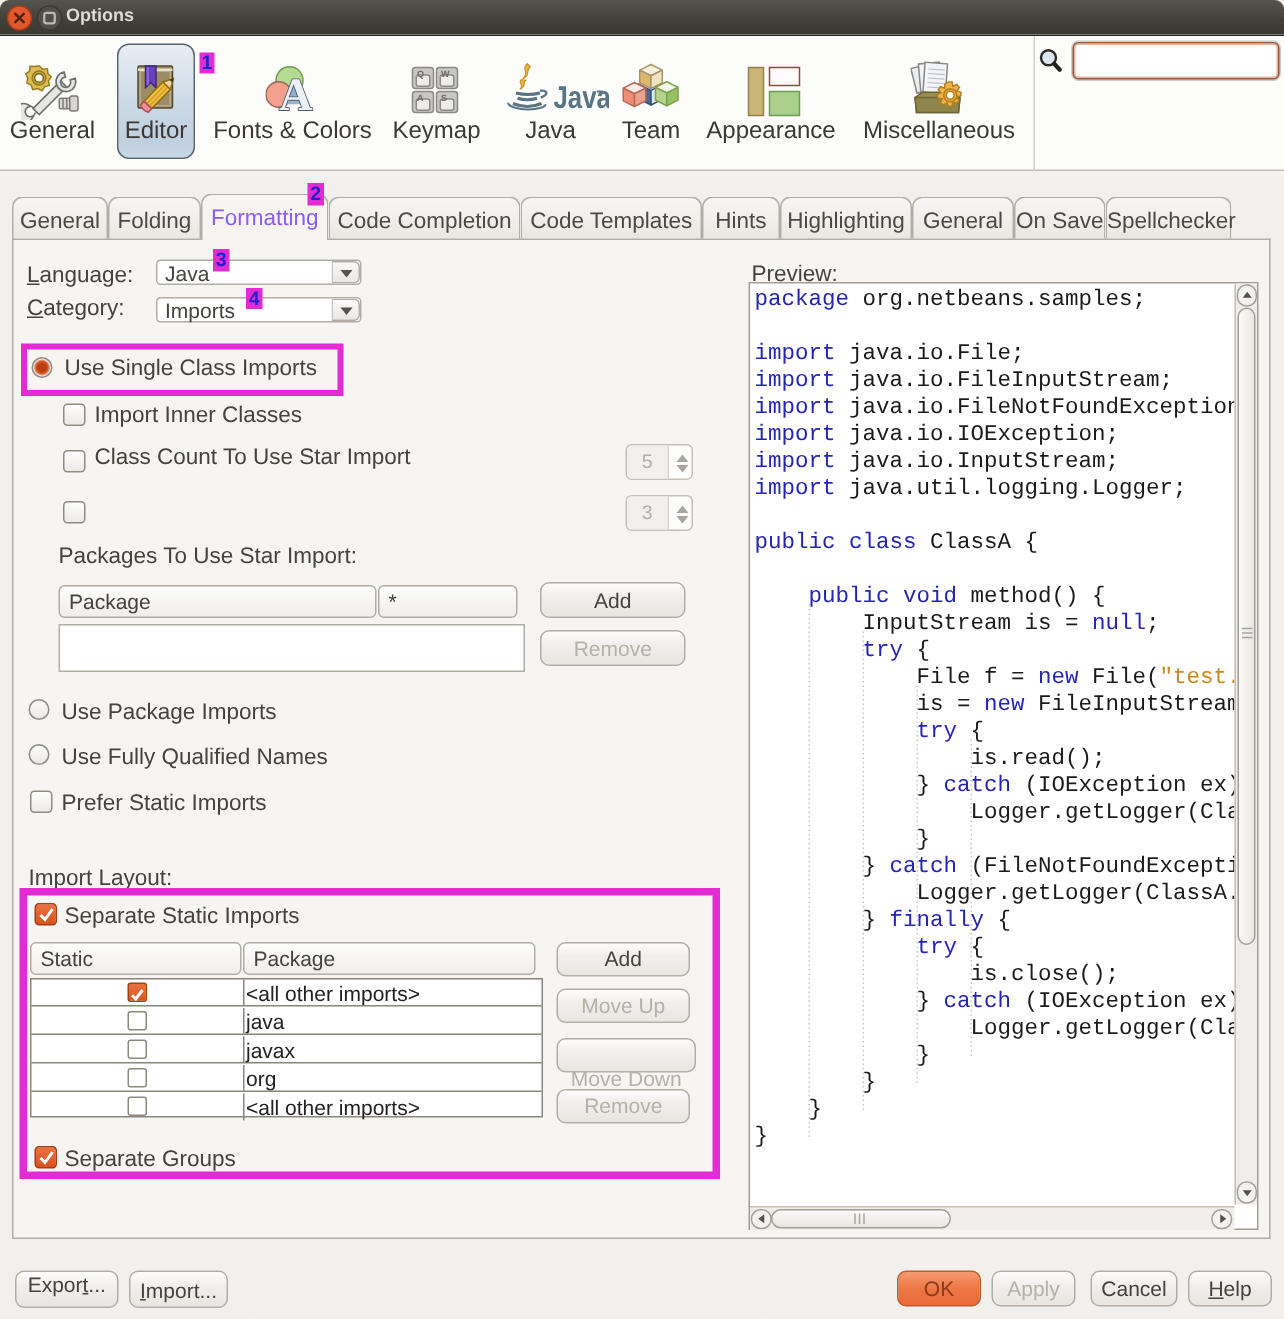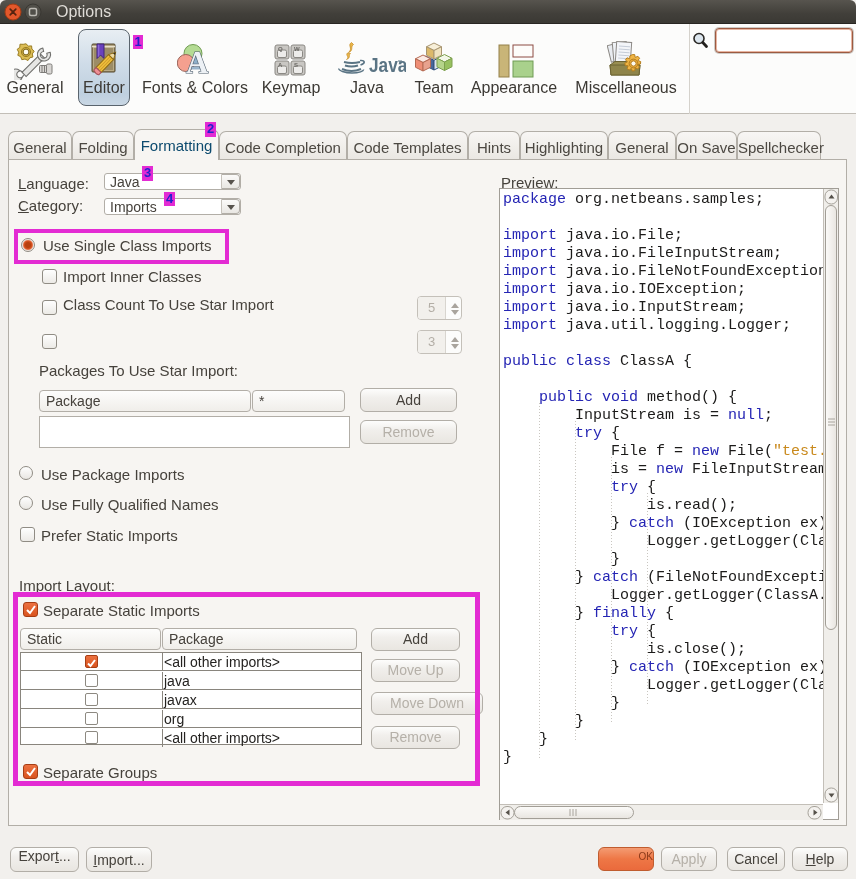--- a/index.html
+++ b/index.html
@@ -3,33 +3,33 @@
 <style>
 *{margin:0;padding:0;box-sizing:border-box}
 html,body{width:856px;height:879px;overflow:hidden}
 body{font-family:"Liberation Sans",sans-serif;background:#f2f0ed;position:relative;color:#413d37}
 #app{position:absolute;left:0;top:0;width:856px;height:879px}
 .abs{position:absolute}
 
 .titlebar{position:absolute;left:0;top:0;width:856px;height:24px;
  background:linear-gradient(#57544e,#413f3a 60%,#3b3934);border-bottom:1px solid #282622;
  border-radius:6px 6px 0 0}
-.title-text{position:absolute;left:56px;top:3px;font-size:16px;font-weight:normal;color:#dfdcd7}
+.title-text{position:absolute;left:44px;top:3px;font-size:12px;font-weight:bold;color:#dfdcd7}
 
 .toolbar{position:absolute;left:0;top:24px;width:856px;height:90px;background:#fcfcfb;border-bottom:1px solid #c2beb7}
 .tsep{position:absolute;left:689px;top:24px;width:1px;height:90px;background:#d5d2cc}
 .tlabel{position:absolute;top:79px;font-size:16px;color:#3c3934;white-space:nowrap;transform:translateX(-50%)}
 .editorbtn{position:absolute;left:78px;top:29px;width:52px;height:77px;border:1px solid #5a646d;border-radius:8px;
  background:linear-gradient(#e8eef3,#cfdce8 45%,#bfd0df 85%,#c9d7e4)}
 
 .searchbox{position:absolute;left:715px;top:28px;width:138px;height:25px;background:#fff;border:1px solid #9c5a41;border-radius:4px;box-shadow:inset 0 0 0 1px rgba(214,120,84,0.55), 0 0 0 1px rgba(120,110,100,0.35)}
 
 .tab{position:absolute;top:131px;height:29px;border:1px solid #b2aea7;border-bottom:none;border-radius:7px 7px 0 0;
  background:linear-gradient(#f8f6f4,#eae7e2);font-size:15px;color:#4c4842;text-align:center;padding-top:7px}
-.tab.active{top:129px;height:31px;background:#f7f5f2;z-index:5;color:#0c4a6e}
+.tab.active{top:129px;height:31px;background:#f7f5f2;z-index:5;color:#8b5cf6}
 .panelline{position:absolute;left:8px;top:159px;width:839px;height:1px;background:#b2aea7;z-index:4}
 .panel{position:absolute;left:8px;top:159px;width:839px;height:667px;background:#f7f5f2;border:1px solid #b2aea7;border-top:none}
 
 .lbl{position:absolute;font-size:15px;color:#46423c;white-space:nowrap}
 .field{position:absolute;background:#fff;border:1px solid #b2aea7;border-radius:4px}
 .combo{position:absolute;background:#fff;border:1px solid #b2aea7;border-radius:3px;font-size:14px;color:#46423c;height:17px}
 .combo .txt{position:absolute;left:5px;top:1px}
 .combo .btn{position:absolute;right:0;top:0;bottom:0;width:19px;border-left:1px solid #c6c2bb;border-radius:0 4px 4px 0;background:linear-gradient(#fbfaf9,#e9e7e3)}
 .arrow-d{position:absolute;width:0;height:0;border-left:4px solid transparent;border-right:4px solid transparent;border-top:5px solid #57534d}
 .radio{position:absolute;width:14px;height:14px;border-radius:50%;border:1px solid #908c84;background:linear-gradient(#fefefe,#e9e7e3)}
@@ -58,21 +58,21 @@
 .cbs.on{background:linear-gradient(#ec7140,#d9541f);border-color:#a63d14}
 
 .preview{position:absolute;left:499px;top:188px;width:340px;height:632px;background:#fff;border:1px solid #a19d96}
 pre{font-family:"Liberation Mono",monospace;font-size:15px;line-height:18px;color:#1c1b1a}
 .k{color:#2525b4}.s{color:#c9891c}
 
 .sv{position:absolute;background:#f0eeea;border-left:1px solid #c3bfb8}
 .sh{position:absolute;background:#f0eeea;border-top:1px solid #c3bfb8}
 .thumb{position:absolute;background:linear-gradient(90deg,#fbfaf8,#e9e6e1);border:1px solid #a29e96;border-radius:7px}
 .thumbh{position:absolute;background:linear-gradient(#fbfaf8,#e9e6e1);border:1px solid #a29e96;border-radius:7px}
-.okbtn{position:absolute;border:1px solid #c05c2e;border-radius:6px;background:linear-gradient(#f49b72,#ee7746 50%,#ea6a3c);color:#8c3a1a;font-size:10px;text-align:right}
+.okbtn{position:absolute;border:1px solid #c05c2e;border-radius:6px;background:linear-gradient(#f49b72,#ee7746 50%,#ea6a3c);color:#8c3a1a;font-size:14px;text-align:center}
 u{text-decoration:underline}
 </style></head>
 <body>
 <div id="app">
   <div class="titlebar">
     <svg class="abs" style="left:4px;top:2px" width="44" height="20">
       <circle cx="9" cy="10" r="8" fill="#e2572b" stroke="#a43c14"></circle>
       <path d="M6.2 7.2 L11.8 12.8 M11.8 7.2 L6.2 12.8" stroke="#55230f" stroke-width="1.7" stroke-linecap="round"></path>
       <circle cx="29" cy="10" r="8" fill="#514f49" stroke="#3a3833"></circle>
       <rect x="25.5" y="6.5" width="7" height="7" rx="1.5" fill="none" stroke="#bdbab4" stroke-width="1.5"></rect>
@@ -335,21 +335,21 @@
         <span class="tcell">org</span>
       </div>
     <div class="trow" style="top:76px">
         <span class="cbs" style="left:64px;top:2px"></span>
         <span class="tsepv"></span>
         <span class="tcell">&lt;all other imports&gt;</span>
       </div>
   </div>
 
   <div class="btn dis" style="left:371px;top:659px;width:89px;height:23px;padding-top:2px">Move Up</div>
-  <div class="btn dis" style="left:371px;top:692px;width:112px;height:23px;padding-top:2px">Move Down</div>
+  <div class="btn dis" style="left:371px;top:692px;width:93px;height:23px;padding-top:18px">Move Down</div>
   <div class="btn dis" style="left:371px;top:726px;width:89px;height:23px;padding-top:2px">Remove</div>
 
   <div class="cb on" style="left:23px;top:764px">
       <svg width="12" height="12">
         <path d="M2 6 L5 9 L10 2" stroke="#fff" stroke-width="2" fill="none"></path>
       </svg>
     </div>
   <div class="lbl" style="left:43px;top:764px">Separate Groups</div>
 
   <div class="lbl" style="left:501px;top:174px">Pre<u>v</u>iew:</div>

